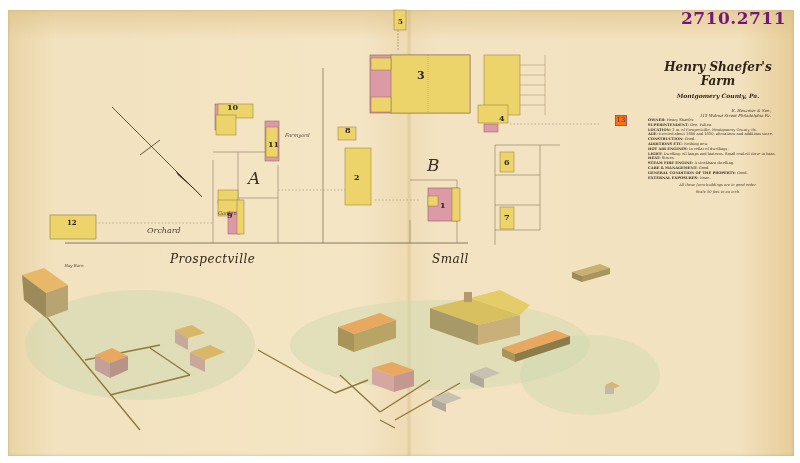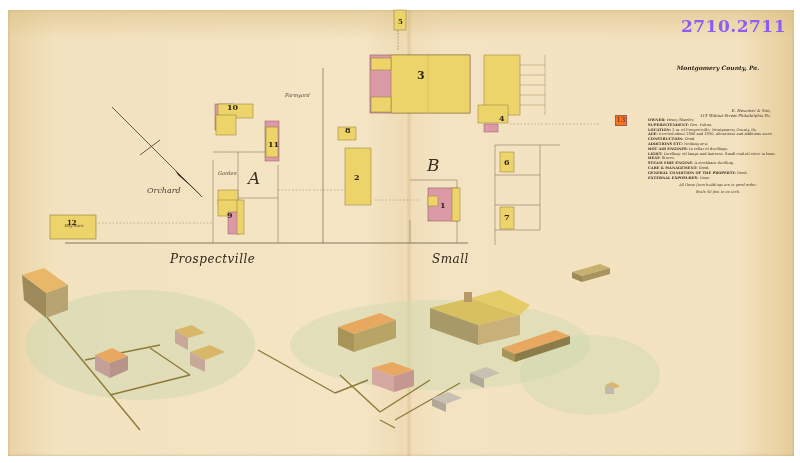--- a/index.html
+++ b/index.html
@@ -2,44 +2,45 @@
 <html><head>
 <meta charset="utf-8">
 <style>
   html,body{margin:0;padding:0;background:#ffffff;}
   body{width:800px;height:463px;position:relative;overflow:hidden;font-family:"DejaVu Serif",serif;}
   .sheet{position:absolute;left:8px;top:10px;width:786px;height:446px;
     background:linear-gradient(90deg,#e9d4a6 0%,#f2e2bf 6%,#f4e5c4 45%,#efdcb6 50%,#f3e3c2 55%,#f3e2bf 93%,#e6cc98 100%);
     box-shadow:0 0 3px rgba(120,90,40,.35) inset;}
   .sheet-top{position:absolute;left:0;top:0;right:0;height:30px;background:linear-gradient(180deg,rgba(220,190,130,.55),rgba(244,229,196,0));}
   .fold{position:absolute;left:398px;top:0;width:6px;height:446px;background:linear-gradient(90deg,rgba(200,170,110,0),rgba(200,170,110,.35),rgba(200,170,110,0));}
-  .plate{position:absolute;right:14px;top:16px;font-family:"DejaVu Serif",serif;font-weight:bold;font-size:17px;color:#8b5cf6;letter-spacing:.5px;}
+  .plate{position:absolute;right:14px;top:8px;font-family:"DejaVu Serif",serif;font-weight:bold;font-size:17px;color:#701a75;letter-spacing:.5px;}
   .title{position:absolute;left:650px;top:60px;width:136px;text-align:center;font-family:"DejaVu Serif",serif;font-style:italic;font-weight:bold;color:#2d2418;}
   .title .t1{font-size:12px;}
   .title .t2{font-size:6px;margin-top:4px;}
   .legend{position:absolute;left:648px;top:118px;width:140px;font-size:3.6px;line-height:4.8px;color:#3a2f22;}
   .legend .k{font-weight:bold;}
   .publisher{position:absolute;left:700px;top:108px;font-size:4px;line-height:5px;font-style:italic;color:#3a2f22;text-align:right;}
   .key-box{position:absolute;left:615px;top:115px;width:10px;height:9px;background:#f97316;border:1px solid #9a5a60;font-size:7px;color:#5a2a30;text-align:center;line-height:9px;}
   .road-label{position:absolute;font-style:italic;font-weight:normal;font-size:12px;color:#2e261b;letter-spacing:.5px;}
   .block-label{position:absolute;font-style:italic;font-size:17px;color:#3a2f24;}
-  .field-label{position:absolute;font-style:italic;font-size:7px;color:#4a3e30;}
+  .field-label{position:absolute;font-style:italic;font-size:7px;color:#4a3e30;margin-top:40px;}
   svg{position:absolute;left:0;top:0;}
 </style>
 </head>
 <body>
 
 <div class="sheet">
   <div class="sheet-top"></div>
   <div class="fold"></div>
 </div>
 
 <div class="plate">2710.2711</div>
 
 <div class="title">
+  <div class="t1">Henry Shaefer's Farm</div>
   <div class="t2">Montgomery County, Pa.</div>
 </div>
 
 <div class="publisher">
   <div>E. Hexamer &amp; Son,</div>
   <div>115 Walnut Street Philadelphia Pa.</div>
 </div>
 
 <div class="key-box">13</div>
 

